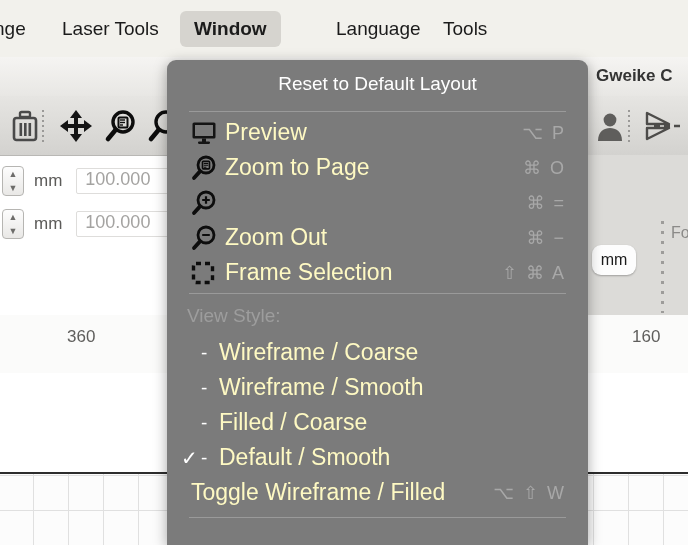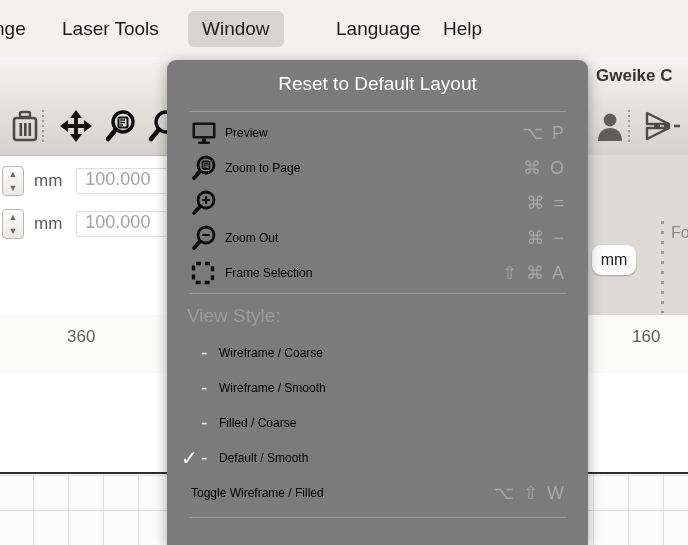--- a/index.html
+++ b/index.html
@@ -254,22 +254,22 @@
     align-items: center;
     justify-content: flex-start;
   }
   .mi-dash {
     width: 18px;
     flex: 0 0 18px;
     font-size: 19px;
     color: #ffffff;
   }
   .mi-label {
-    font-size: 12px;
-    color: #000000;
+    font-size: 23px;
+    color: #fef9c3;
     white-space: nowrap;
   }
   .mi-shortcut {
     position: absolute;
     right: 22px;
     font-size: 18px;
     color: #a8a8a8;
     letter-spacing: 2px;
     white-space: nowrap;
   }
@@ -382,23 +382,23 @@
     </div>
 
     <div class="canvas">
       <div class="grid"></div>
     </div>
   </div>
 
   <div class="menubar">
     <div class="menubar-item first" style="margin-left:0;padding-left:0;position:absolute;left:-6px;">nge</div>
     <div class="menubar-item" style="position:absolute;left:48px;">Laser Tools</div>
-    <div class="menubar-item active" style="position:absolute;left:188px;">Window</div>
+    <div class="menubar-item active" style="position:absolute;left:180px;font-weight:bold;">Window</div>
     <div class="menubar-item" style="position:absolute;left:322px;">Language</div>
-    <div class="menubar-item" style="position:absolute;left:429px;">Help</div>
+    <div class="menubar-item" style="position:absolute;left:429px;">Tools</div>
   </div>
 
   <div class="dropdown">
 
     <div class="menu-header">Reset to Default Layout</div>
     <div class="menu-divider"></div>
 
     <div class="menu-item">
       <div class="mi-icon">
         <svg width="26" height="24" viewBox="0 0 26 24">

